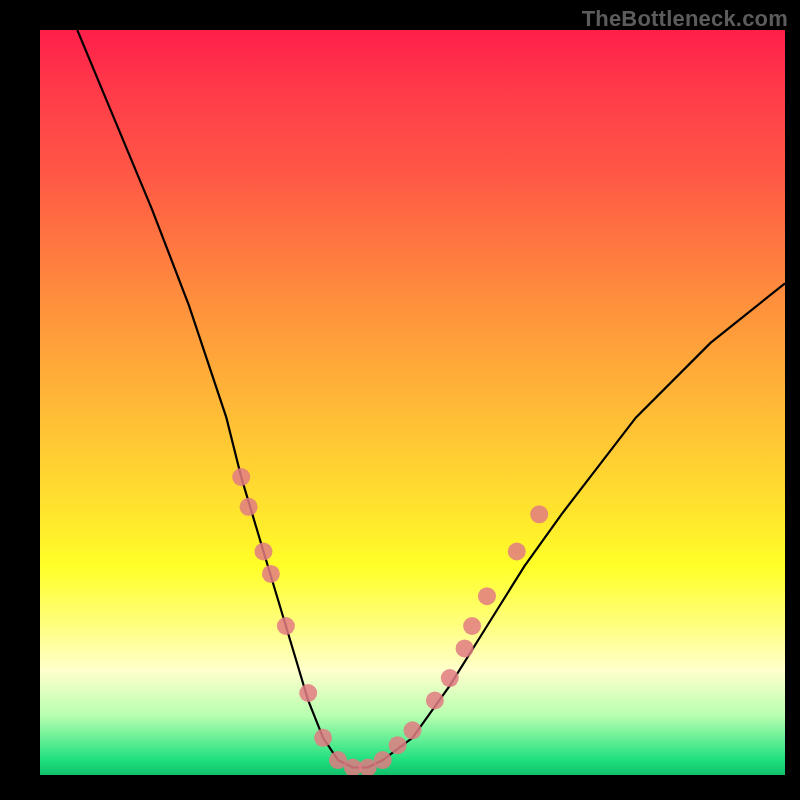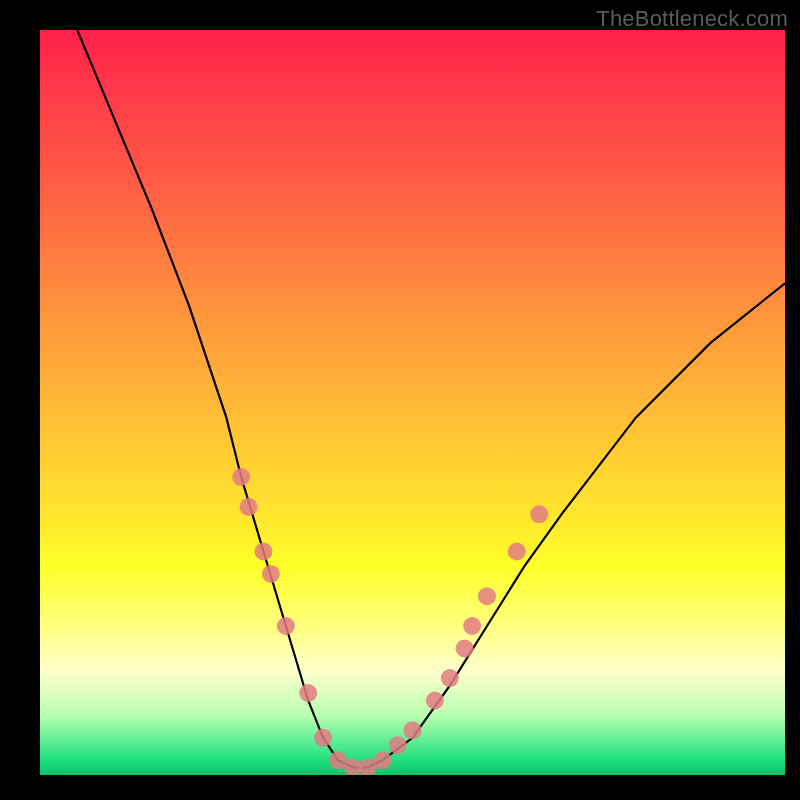--- a/index.html
+++ b/index.html
@@ -38,21 +38,21 @@
       #1ee07e 98%,
       #12c06a 100%
     );
   }
   .watermark {
     position: absolute;
     top: 6px;
     right: 12px;
     color: #5c5c5c;
     font-size: 22px;
-    font-weight: 400;
+    font-weight: 700;
     letter-spacing: 0.2px;
   }
   svg.curve {
     position: absolute;
     left: 0; top: 0;
     width: 745px;
     height: 745px;
     pointer-events: none;
   }
 </style>

